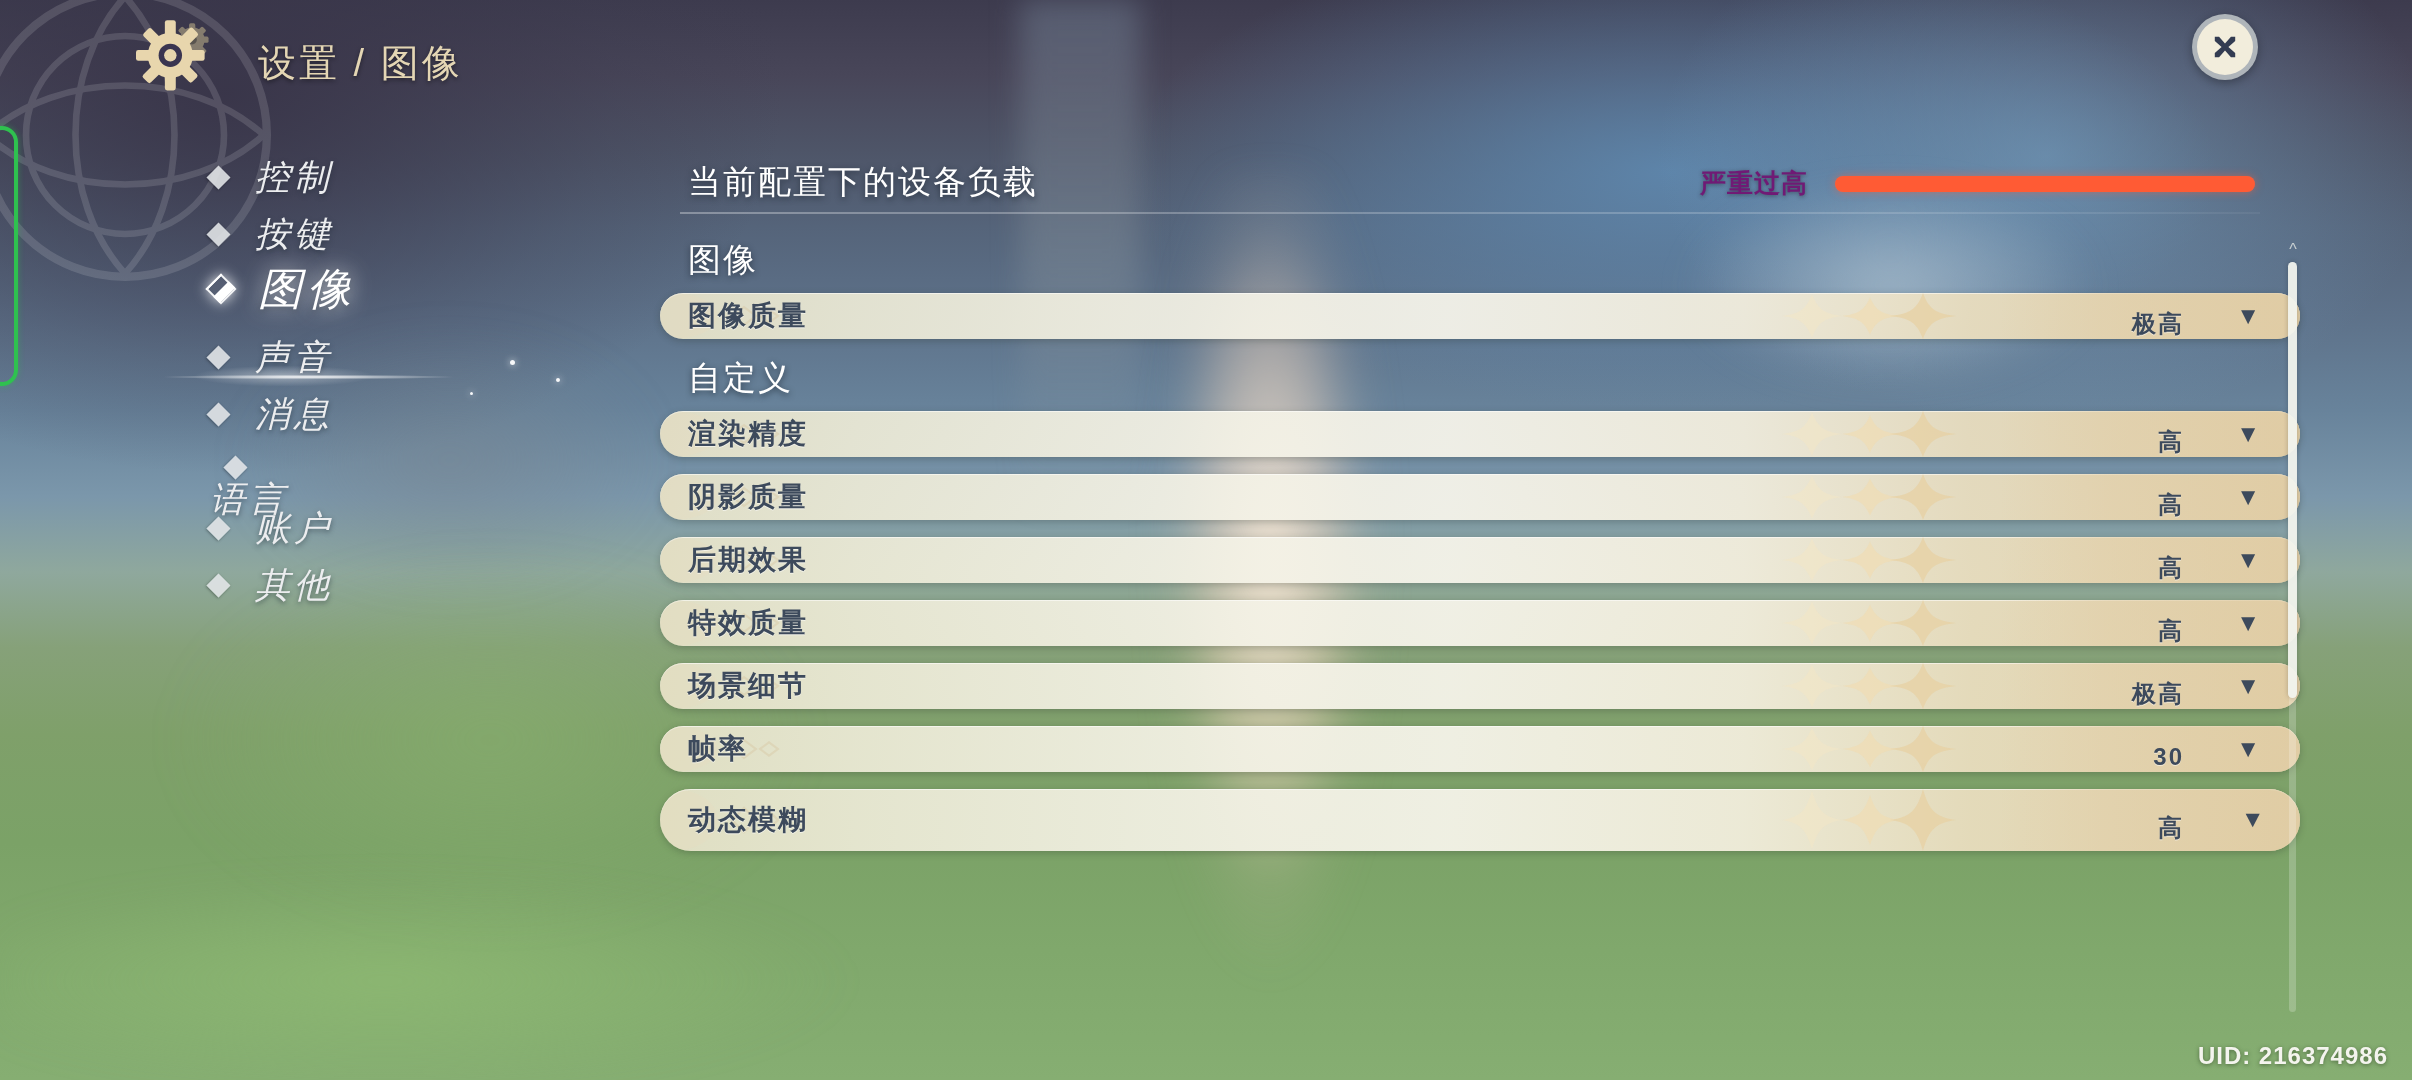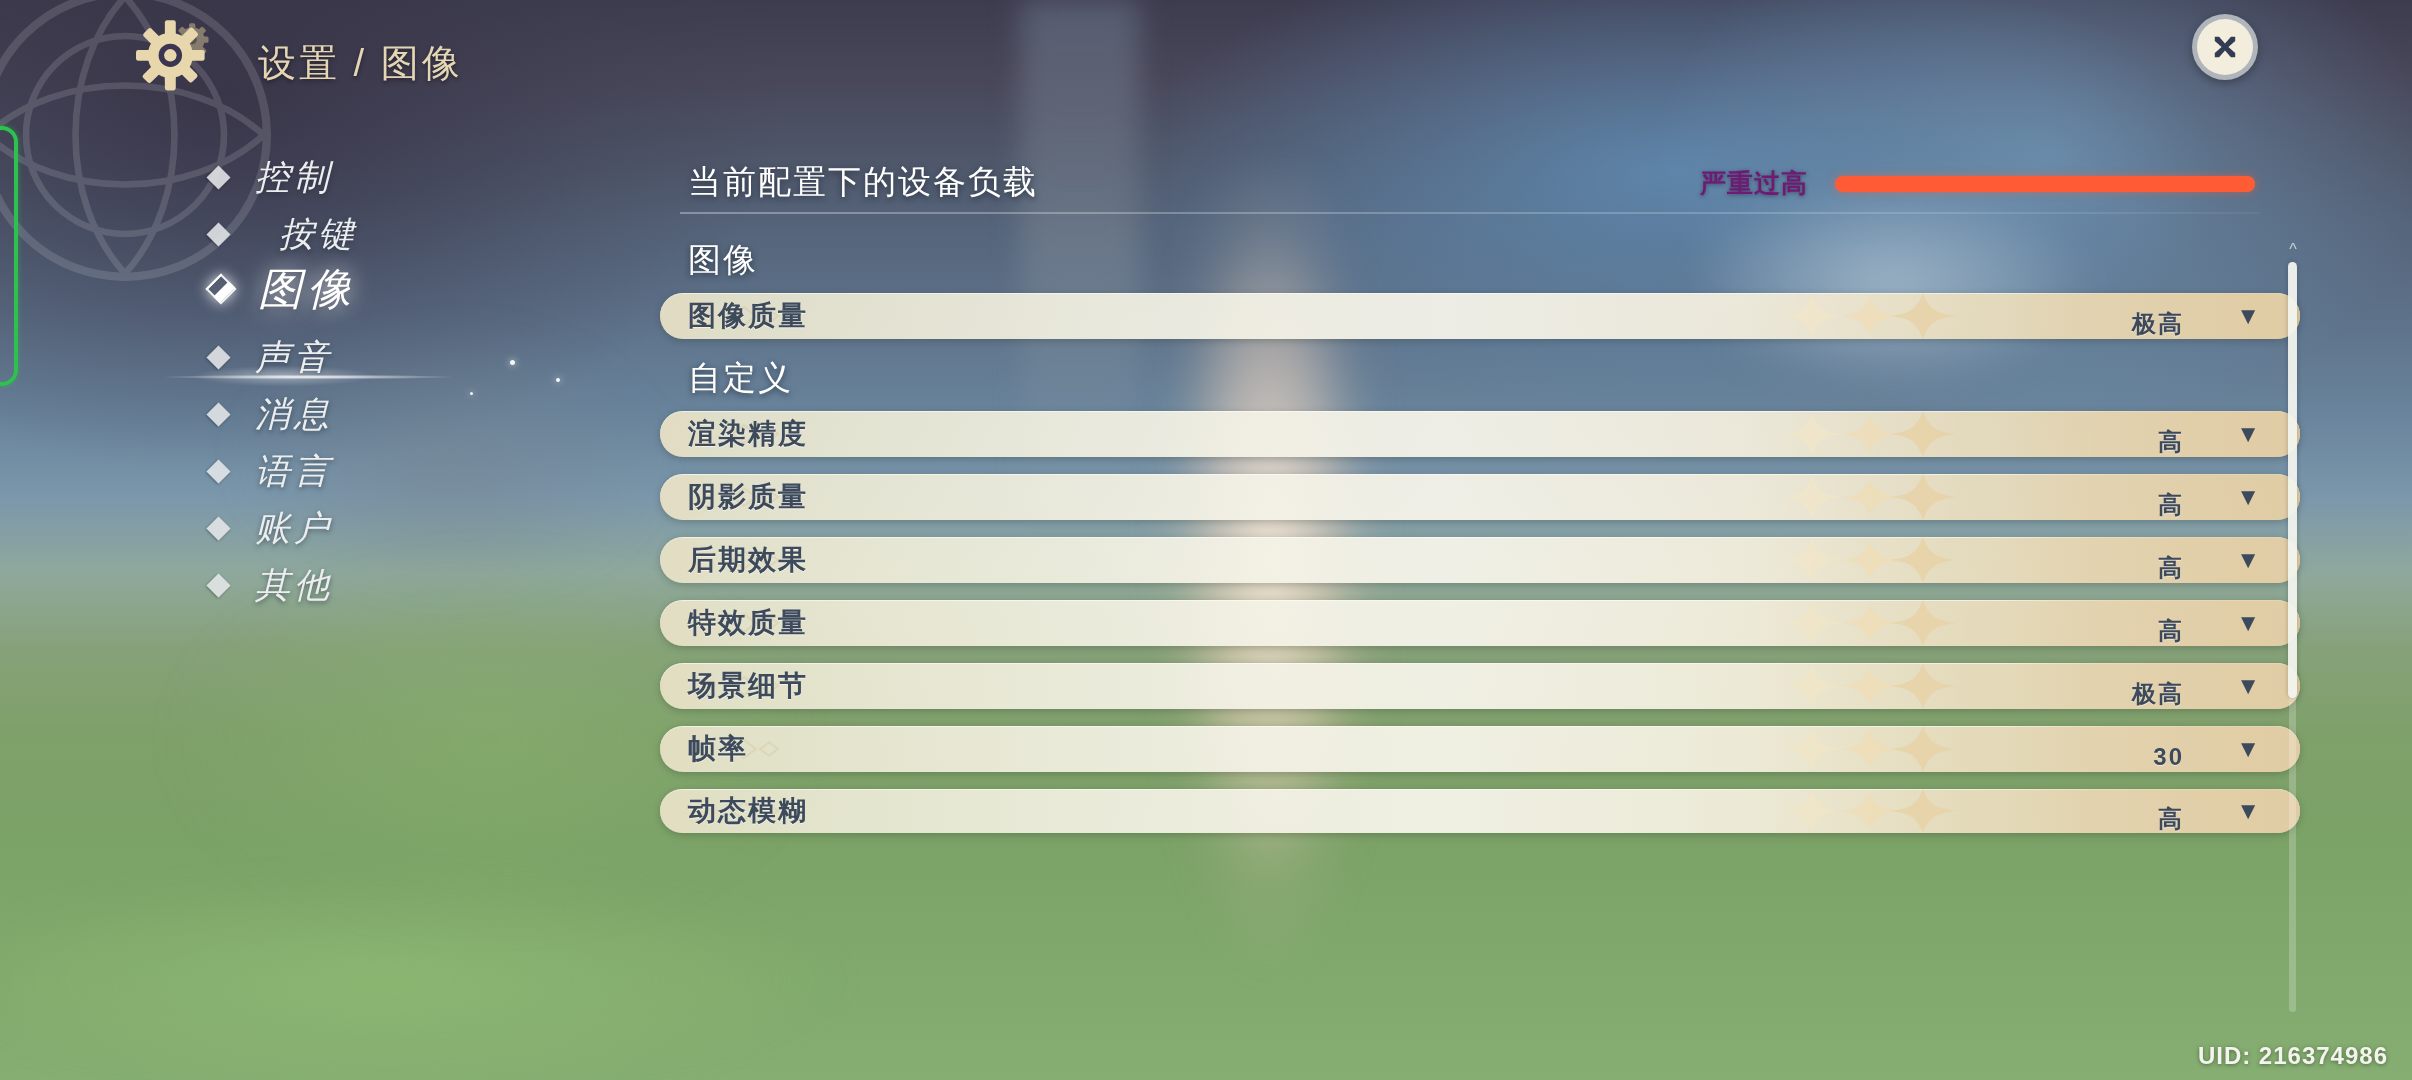--- a/index.html
+++ b/index.html
@@ -294,22 +294,23 @@
     text-shadow: 0 1px 0 rgba(255,255,255,0.5);
     white-space: nowrap;
   }
   .row-caret {
     position: absolute; right: 40px; top: 0; height: 100%;
     display: flex; align-items: center;
     font-size: 24px;
     color: #3d4a5c;
   }
   .row-clipped {
-    height: 44px;
+    height: 62px;
     margin-bottom: 16px;
+    font-family: Liberation Mono, monospace;
   }
 
   
   .scroll-track {
     position: absolute;
     left: 2289px; top: 262px;
     width: 7px; height: 750px;
     border-radius: 4px;
     background: rgba(255,255,255,0.22);
   }
@@ -415,37 +416,37 @@
         <path d="M8 4 L13 4 L20 12 L27 4 L32 4 L32 9 L24 16 L32 23 L32 28 L27 28 L20 20 L13 28 L8 28 L8 23 L16 16 L8 9 Z" transform="translate(0,4)" fill="#333c52"></path>
       </svg>
     </div>
   </div>
 
   <div class="sidebar">
     <div class="nav-item" style="top:0px;">
       <span class="nav-diamond"></span>
       <span class="nav-label">控制</span>
     </div>
-    <div class="nav-item" style="top:57px;gap:24px;">
+    <div class="nav-item" style="top:57px;">
       <span class="nav-diamond"></span>
       <span class="nav-label">按键</span>
     </div>
     <div class="nav-item active" style="top:112px;">
       <span class="nav-diamond"></span>
       <span class="nav-label">图像</span>
     </div>
     <div class="nav-item" style="top:180px;">
       <span class="nav-diamond"></span>
       <span class="nav-label">声音</span>
     </div>
     <div class="nav-item" style="top:237px;">
       <span class="nav-diamond"></span>
       <span class="nav-label">消息</span>
     </div>
-    <div class="nav-item" style="top:294px;">
+    <div class="nav-item" style="top:311px;flex-direction:column;">
       <span class="nav-diamond"></span>
       <span class="nav-label">语言</span>
     </div>
     <div class="nav-item" style="top:351px;">
       <span class="nav-diamond"></span>
       <span class="nav-label">账户</span>
     </div>
     <div class="nav-item" style="top:408px;">
       <span class="nav-diamond"></span>
       <span class="nav-label">其他</span>

